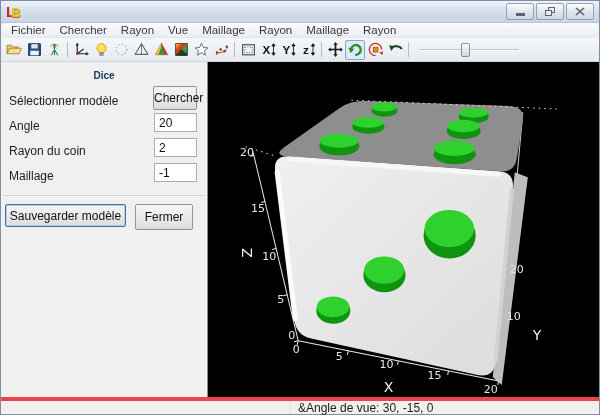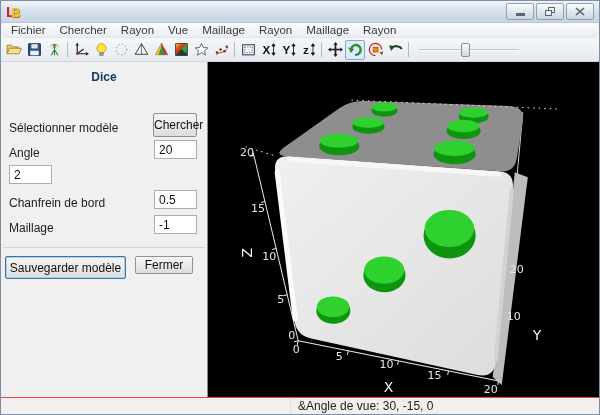--- a/index.html
+++ b/index.html
@@ -36,43 +36,43 @@
   .tool.disabled{opacity:.75;}
   .sep{width:1px;height:15px;background:#b6bac0;margin:0 3px;flex:none;}
   .slider{position:relative;width:100px;height:18px;margin-left:7px;flex:none;}
   .slider-track{position:absolute;top:8px;left:0;right:0;height:2px;background:#c2c2c2;
     border-bottom:1px solid #fdfdfd;}
   .slider-thumb{position:absolute;left:42px;top:2px;width:9px;height:14px;
     background:linear-gradient(#fafafa,#d5d9de);border:1px solid #888f97;border-radius:2px;}
   
   .content{flex:1;display:flex;overflow:hidden;background:#f0f0f0;}
   .panel{width:206px;flex:none;font-size:12px;color:#1c1c1c;padding-top:6px;}
-  .panel-title{text-align:center;font-weight:bold;font-size:12px;color:#173a60;
-    margin:2px 0 28px;}
+  .panel-title{text-align:center;font-weight:bold;font-size:10px;color:#173a60;
+    margin:2px 0 4px;}
   .row{display:flex;align-items:center;justify-content:space-between;
     padding:0 10px 0 8px;height:25px;}
   .lbl{white-space:nowrap;margin-top:6px;}
   .txt{width:43px;height:19px;border:1px solid #abadb3;font-size:12px;
     font-family:"Liberation Sans",sans-serif;padding:0 4px;color:#111;background:#fff;}
   .btn{font-family:"Liberation Sans",sans-serif;font-size:12px;color:#111;
     border:1px solid #8e9299;border-radius:2px;padding:0;
     background:linear-gradient(#f4f4f4,#ececec 45%,#dcdcdc);cursor:default;}
   .btn-chercher{width:44px;height:24px;}
   .hr{border-top:1px solid #d4d4d4;margin:10px 2px 8px;}
   .actions{display:flex;justify-content:space-between;padding:0 14px 0 4px;}
   .btn-save{width:121px;height:23px;border:1px solid #3f73a0;
     box-shadow:inset 0 0 0 1px #a9d0ea;}
-  .btn-fermer{width:58px;height:18px;}
+  .btn-fermer{width:58px;height:26px;}
   
   .viewport{flex:1;background:#000;border-left:1px solid #8a8a8a;position:relative;}
   .viewport svg{position:absolute;inset:0;width:100%;height:100%;}
   .ax-txt{font-family:"DejaVu Sans",sans-serif;fill:#e6e6e6;font-size:11px;}
   .ax-lab{font-family:"DejaVu Sans",sans-serif;fill:#f2f2f2;font-size:14px;}
   
-  .statusbar{height:17px;background:#f1f0ee;border-top:1px solid #ef4444;
+  .statusbar{height:17px;background:#f1f0ee;border-top:4px solid #ef4444;
     display:flex;align-items:center;font-size:12px;color:#1d1d1d;}
   .status-left{width:290px;height:100%;border-right:1px solid #e3e2e0;flex:none;}
   .status-text{padding-left:7px;white-space:nowrap;}
 </style>
 </head>
 <body>
 
 <div class="window">
 
   <div class="titlebar">
@@ -257,25 +257,22 @@
       <div class="row">
         <span class="lbl">Sélectionner modèle</span>
         <button class="btn btn-chercher">Chercher</button>
       </div>
 
       <div class="row">
         <span class="lbl">Angle</span>
         <input class="txt" type="text" value="20" style="">
       </div>
       <div class="row">
+        <span class="lbl">Rayon du coin</span>
         <input class="txt" type="text" value="2" style="">
-      </div>
-      <div class="row">
-        <span class="lbl">Chanfrein de bord</span>
-        <input class="txt" type="text" value="0.5" style="">
       </div>
       <div class="row">
         <span class="lbl">Maillage</span>
         <input class="txt" type="text" value="-1" style="">
       </div>
 
       <div class="hr"></div>
 
       <div class="actions">
         <button class="btn btn-save">Sauvegarder modèle</button>

